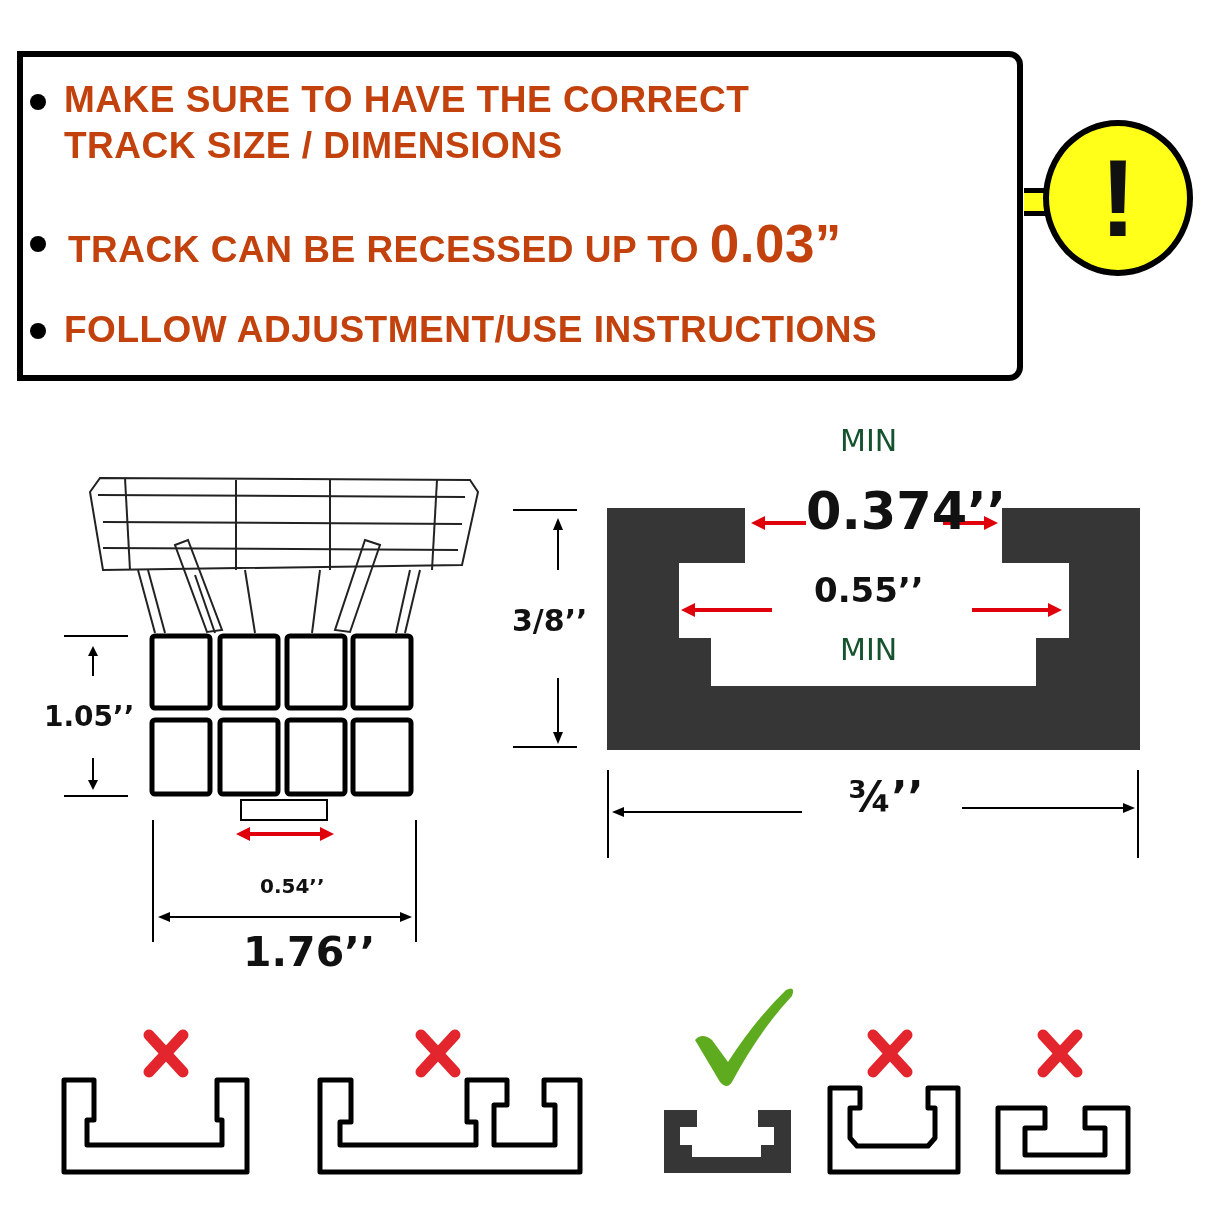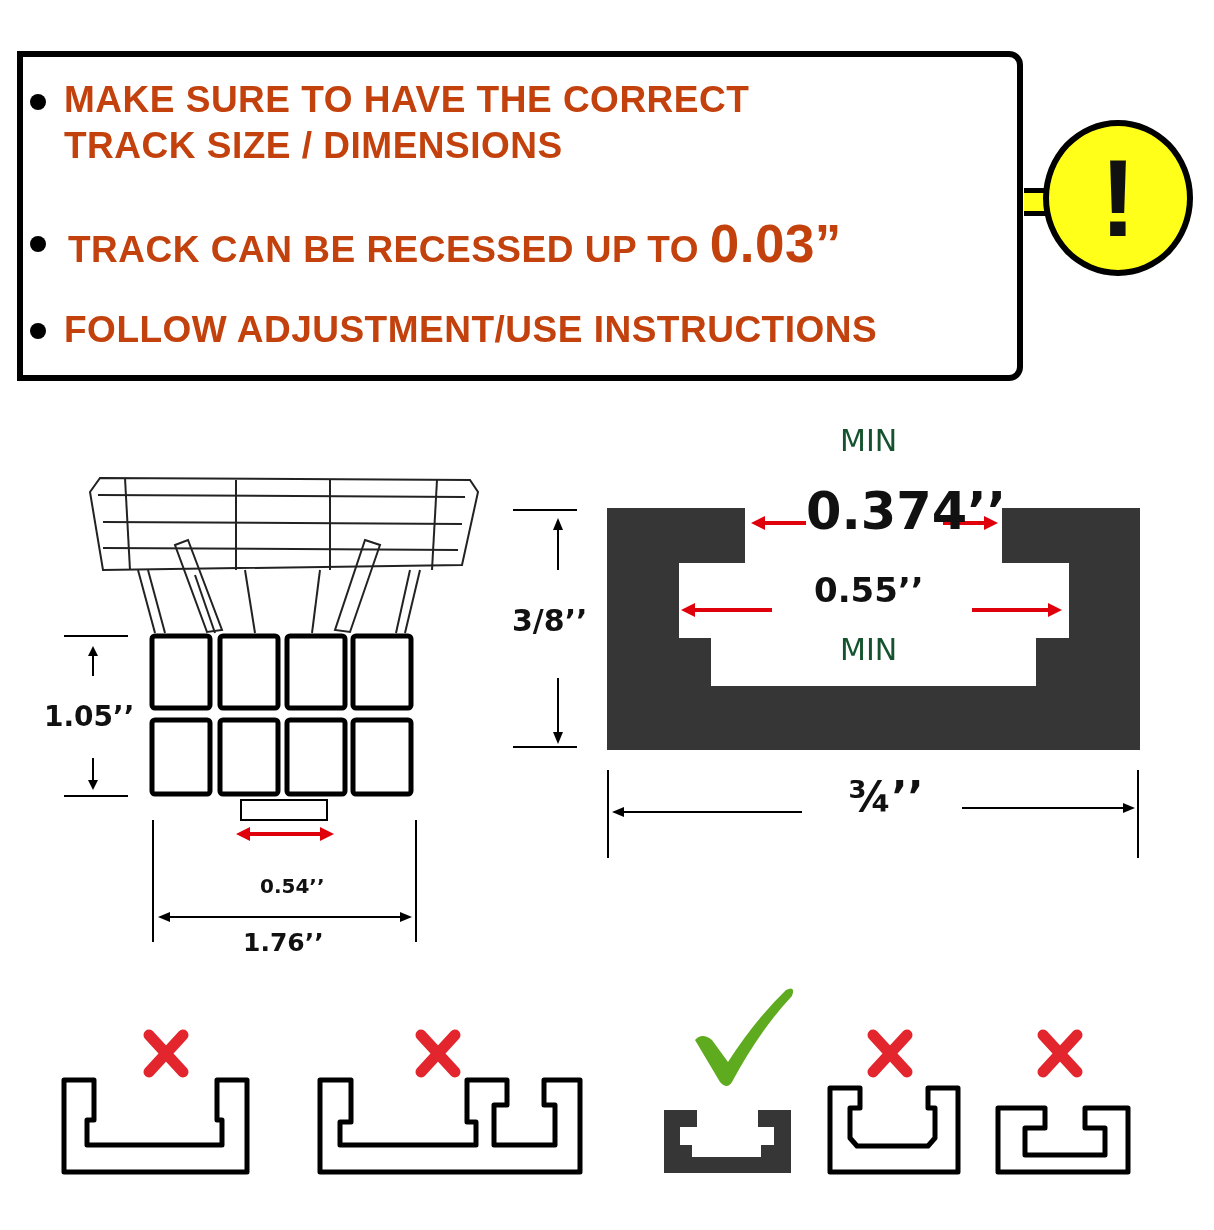--- a/index.html
+++ b/index.html
@@ -144,20 +144,20 @@
     <g>
         <line x1="1043" y1="1035" x2="1077" y2="1072"></line>
         <line x1="1077" y1="1035" x2="1043" y2="1072"></line>
       </g>
   </g>
   <path fill="#5fab1f" d="M695 1040 Q702 1032 712 1040 L728 1062 Q755 1020 786 990 Q796 985 792 996 Q760 1030 732 1082 Q727 1090 720 1082 Z"></path>
 </svg>
 
 <div class="dim" style="left:44px;top:700px;font-size:28px;">1.05’’</div>
 <div class="dim" style="left:260px;top:846px;font-size:20px;margin-top:28px;">0.54’’</div>
-<div class="dim" style="left:243px;top:928px;font-size:25px;">1.76’’</div>
+<div class="dim" style="left:243px;top:928px;font-size:41px;">1.76’’</div>
 
 <div class="dim red" style="left:840px;top:423px;font-size:30px;font-weight:normal;">MIN</div>
 <div class="dim" style="left:806px;top:482px;font-size:51px;">0.374’’</div>
 <div class="dim" style="left:814px;top:570px;font-size:34px;">0.55’’</div>
 <div class="dim red" style="left:840px;top:632px;font-size:30px;font-weight:normal;">MIN</div>
 <div class="dim" style="left:512px;top:603px;font-size:30px;">3/8’’</div>
 <div class="dim" style="left:848px;top:772px;font-size:42px;">¾’’</div>
 
 </body></html>

